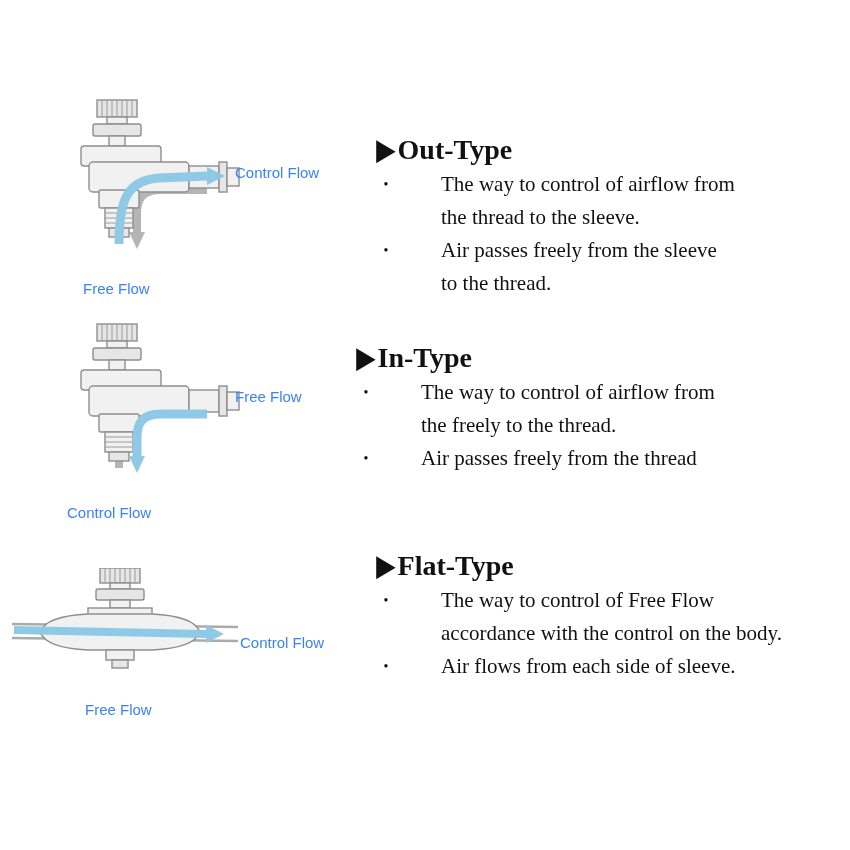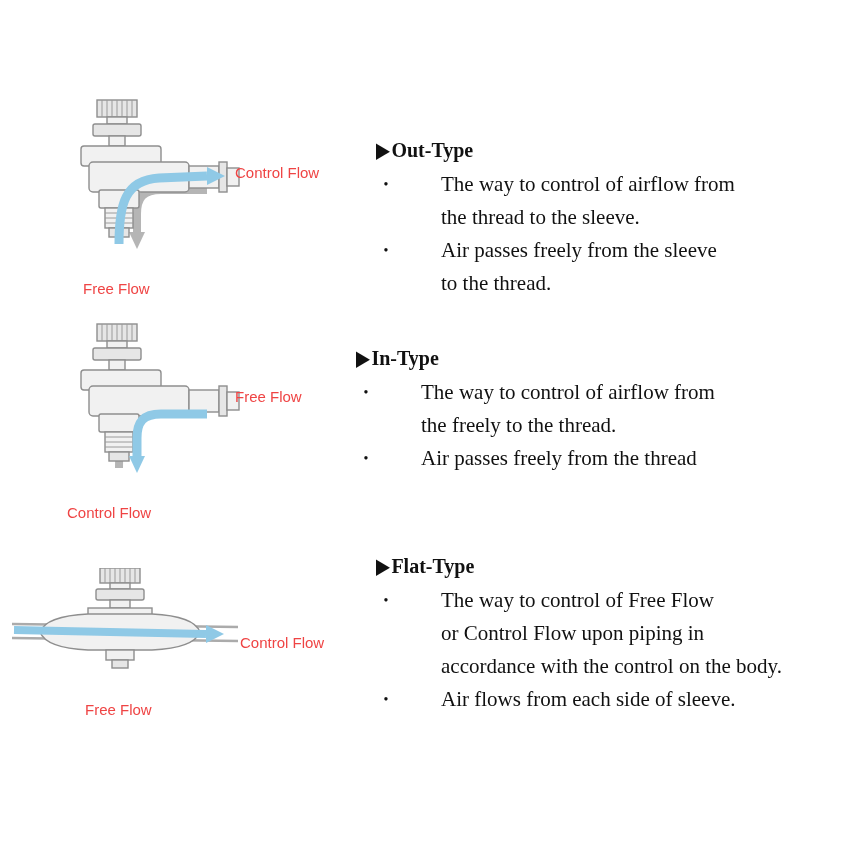--- a/index.html
+++ b/index.html
@@ -2,35 +2,35 @@
 <html style="--flow-blue: #8fc9e6; --flow-gray: #b5b5b5;"><head>
 <meta charset="utf-8">
 <style>
   html,body{margin:0;padding:0;background:#fff;}
   #canvas{position:relative;width:850px;height:850px;background:#ffffff;overflow:hidden;
           font-family:"Liberation Serif", serif;color:#111;}
 
   
   .diagram{position:absolute;}
   .flow-label{position:absolute;font-family:"Liberation Sans", sans-serif;
-              font-size:15px;color:#ef4444;white-space:nowrap;}
+              font-size:15px;color:#3b82f6;white-space:nowrap;}
 
   
   .metal{fill:#f1f1f1;stroke:#8e8e8e;stroke-width:1.4;}
   .metal-dark{fill:#e6e6e6;stroke:#8e8e8e;stroke-width:1.4;}
   .hatch{stroke:#9a9a9a;stroke-width:1;}
   .tube-line{stroke:#ababab;stroke-width:2.4;fill:none;}
   .flow-blue-stroke{stroke:var(--flow-blue);stroke-width:9;fill:none;stroke-linecap:butt;stroke-linejoin:round;}
   .flow-blue-fill{fill:var(--flow-blue);stroke:none;}
   .flow-gray-stroke{stroke:var(--flow-gray);stroke-width:8;fill:none;stroke-linecap:butt;stroke-linejoin:round;}
   .flow-gray-fill{fill:var(--flow-gray);stroke:none;}
 
   
   .text-block{position:absolute;width:450px;}
-  .heading{font-size:20px;font-weight:bold;line-height:32px;margin-bottom:2px;}
+  .heading{font-size:28px;font-weight:bold;line-height:32px;margin-bottom:2px;}
   .heading .marker{display:inline-block;transform:scale(.85,1);margin-right:1px;}
   .bullet{display:flex;font-size:21px;line-height:33px;}
   .bullet .dot{width:22px;text-align:center;font-size:14px;line-height:33px;flex:0 0 22px;}
   .bullet .lines{flex:1;margin-left:44px;}
 </style>
 </head>
 <body>
 
 <div id="canvas">
 
@@ -191,21 +191,20 @@
   </div>
 
   <div class="text-block" style="left:375px;top:550px;">
     <div class="heading">
       <span class="marker">▶</span><span>Flat-Type</span>
     </div>
     <div class="bullet">
       <span class="dot">•</span>
       <div class="lines">
         <div>The way to control of Free Flow</div>
-        <div>or Control Flow upon piping in</div>
         <div>accordance with the control on the body.</div>
       </div>
     </div>
     <div class="bullet">
       <span class="dot">•</span>
       <div class="lines">
         <div>Air flows from each side of sleeve.</div>
       </div>
     </div>
   </div>

